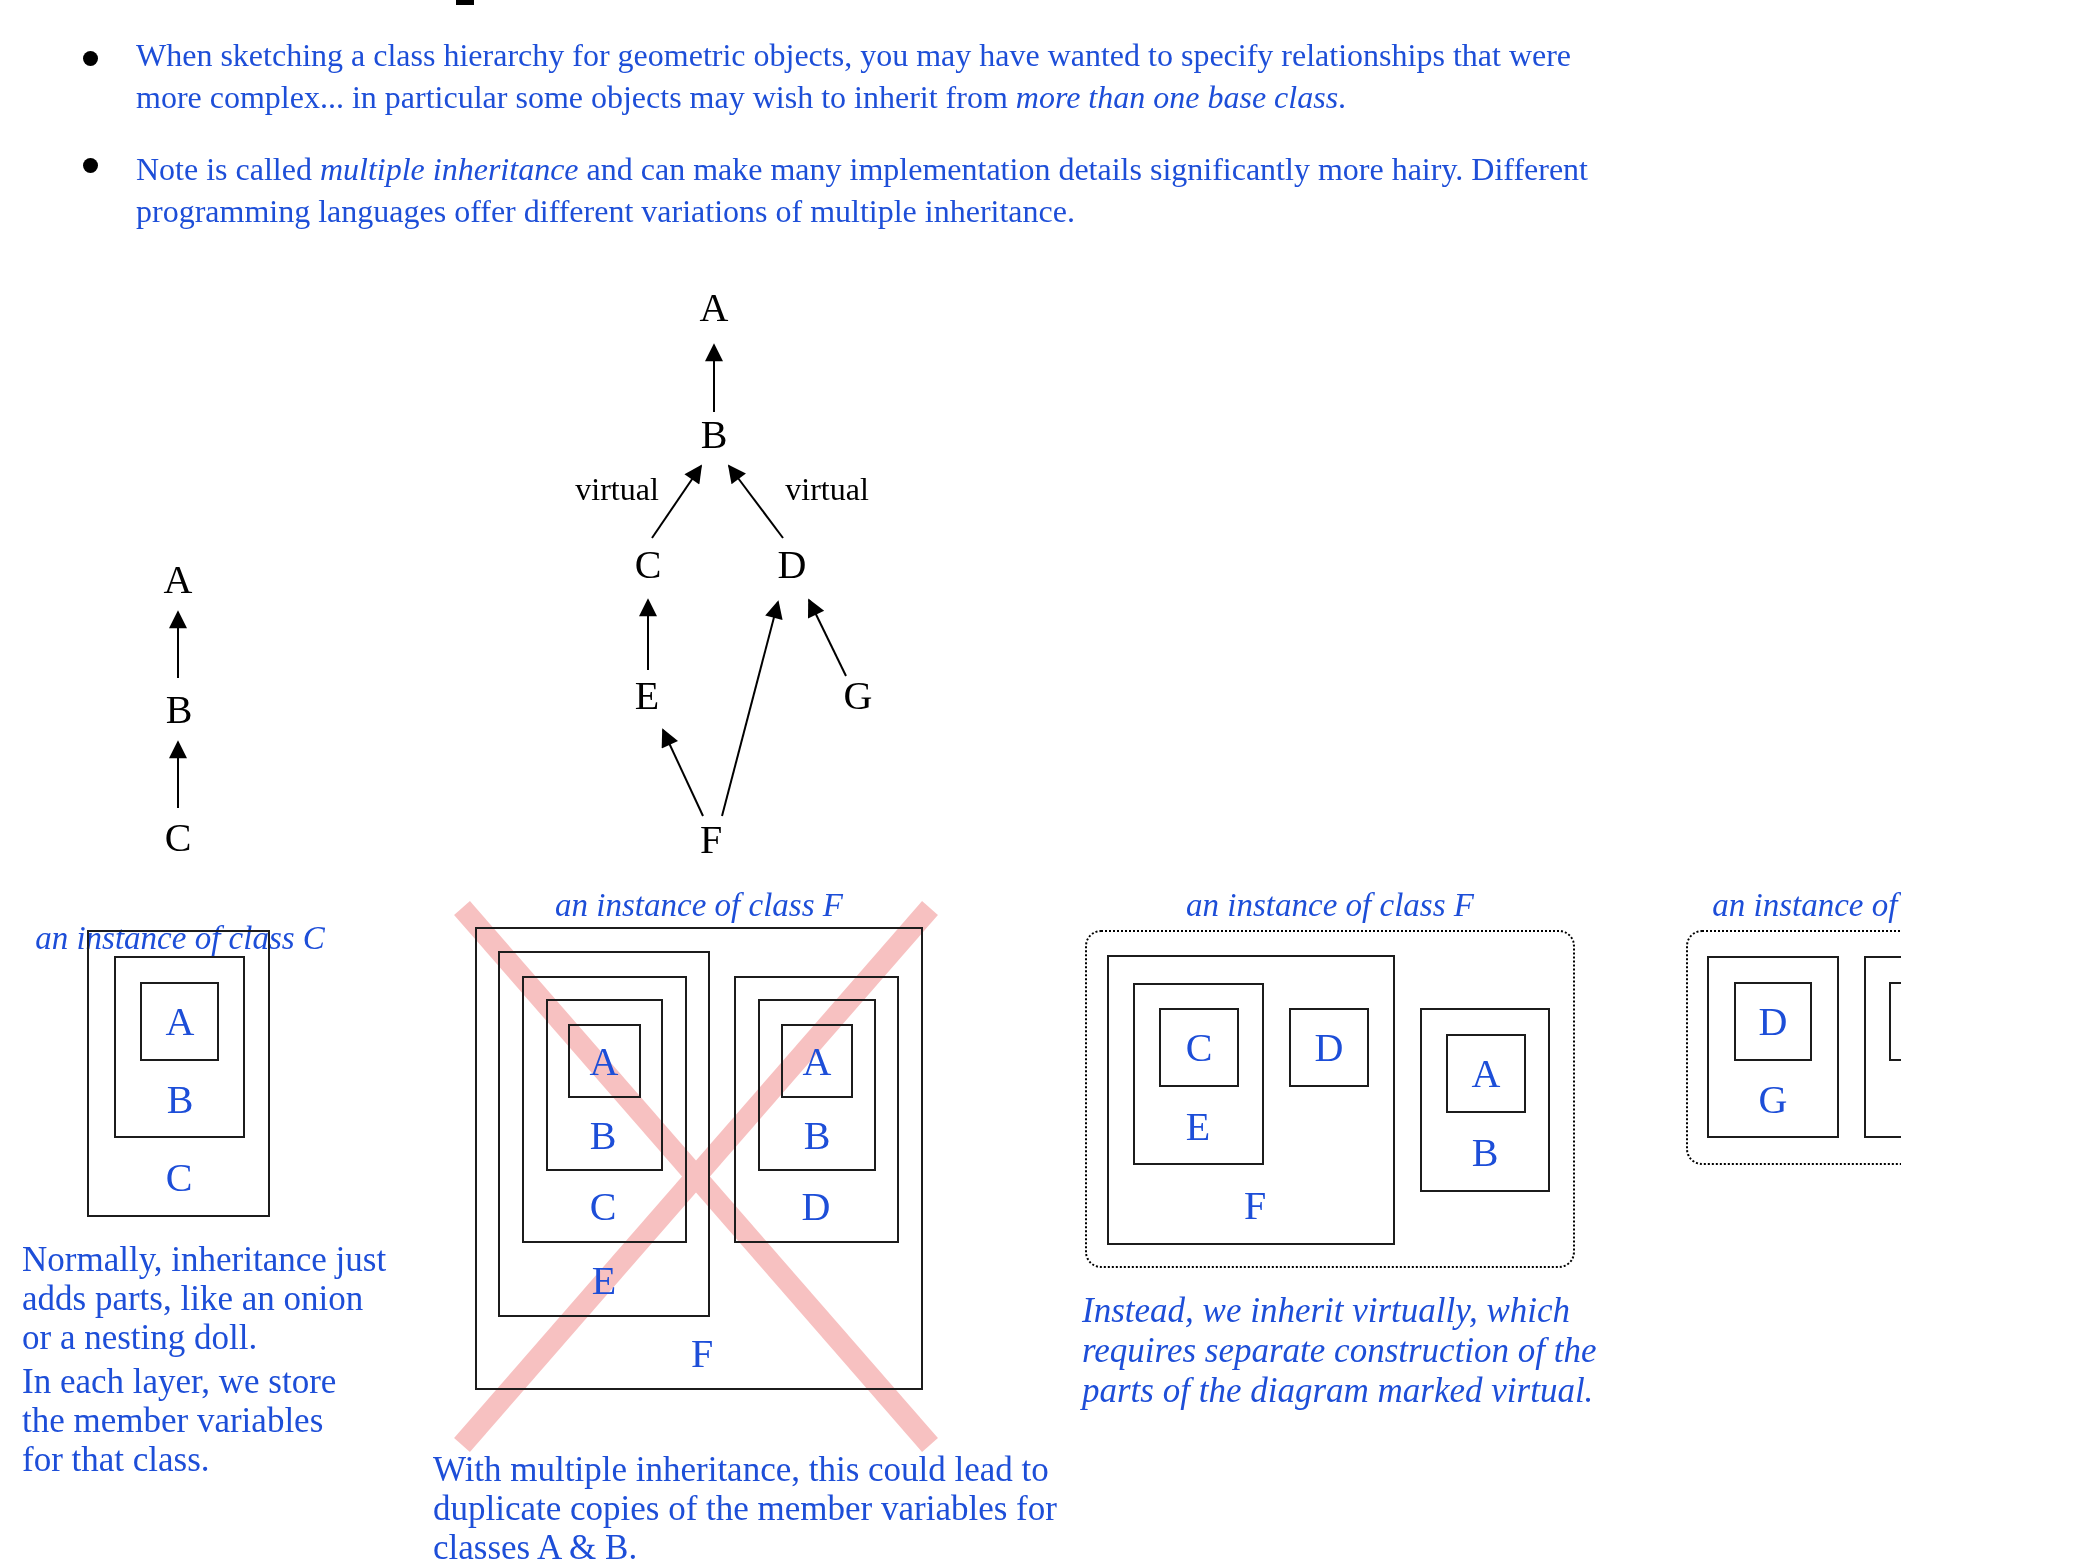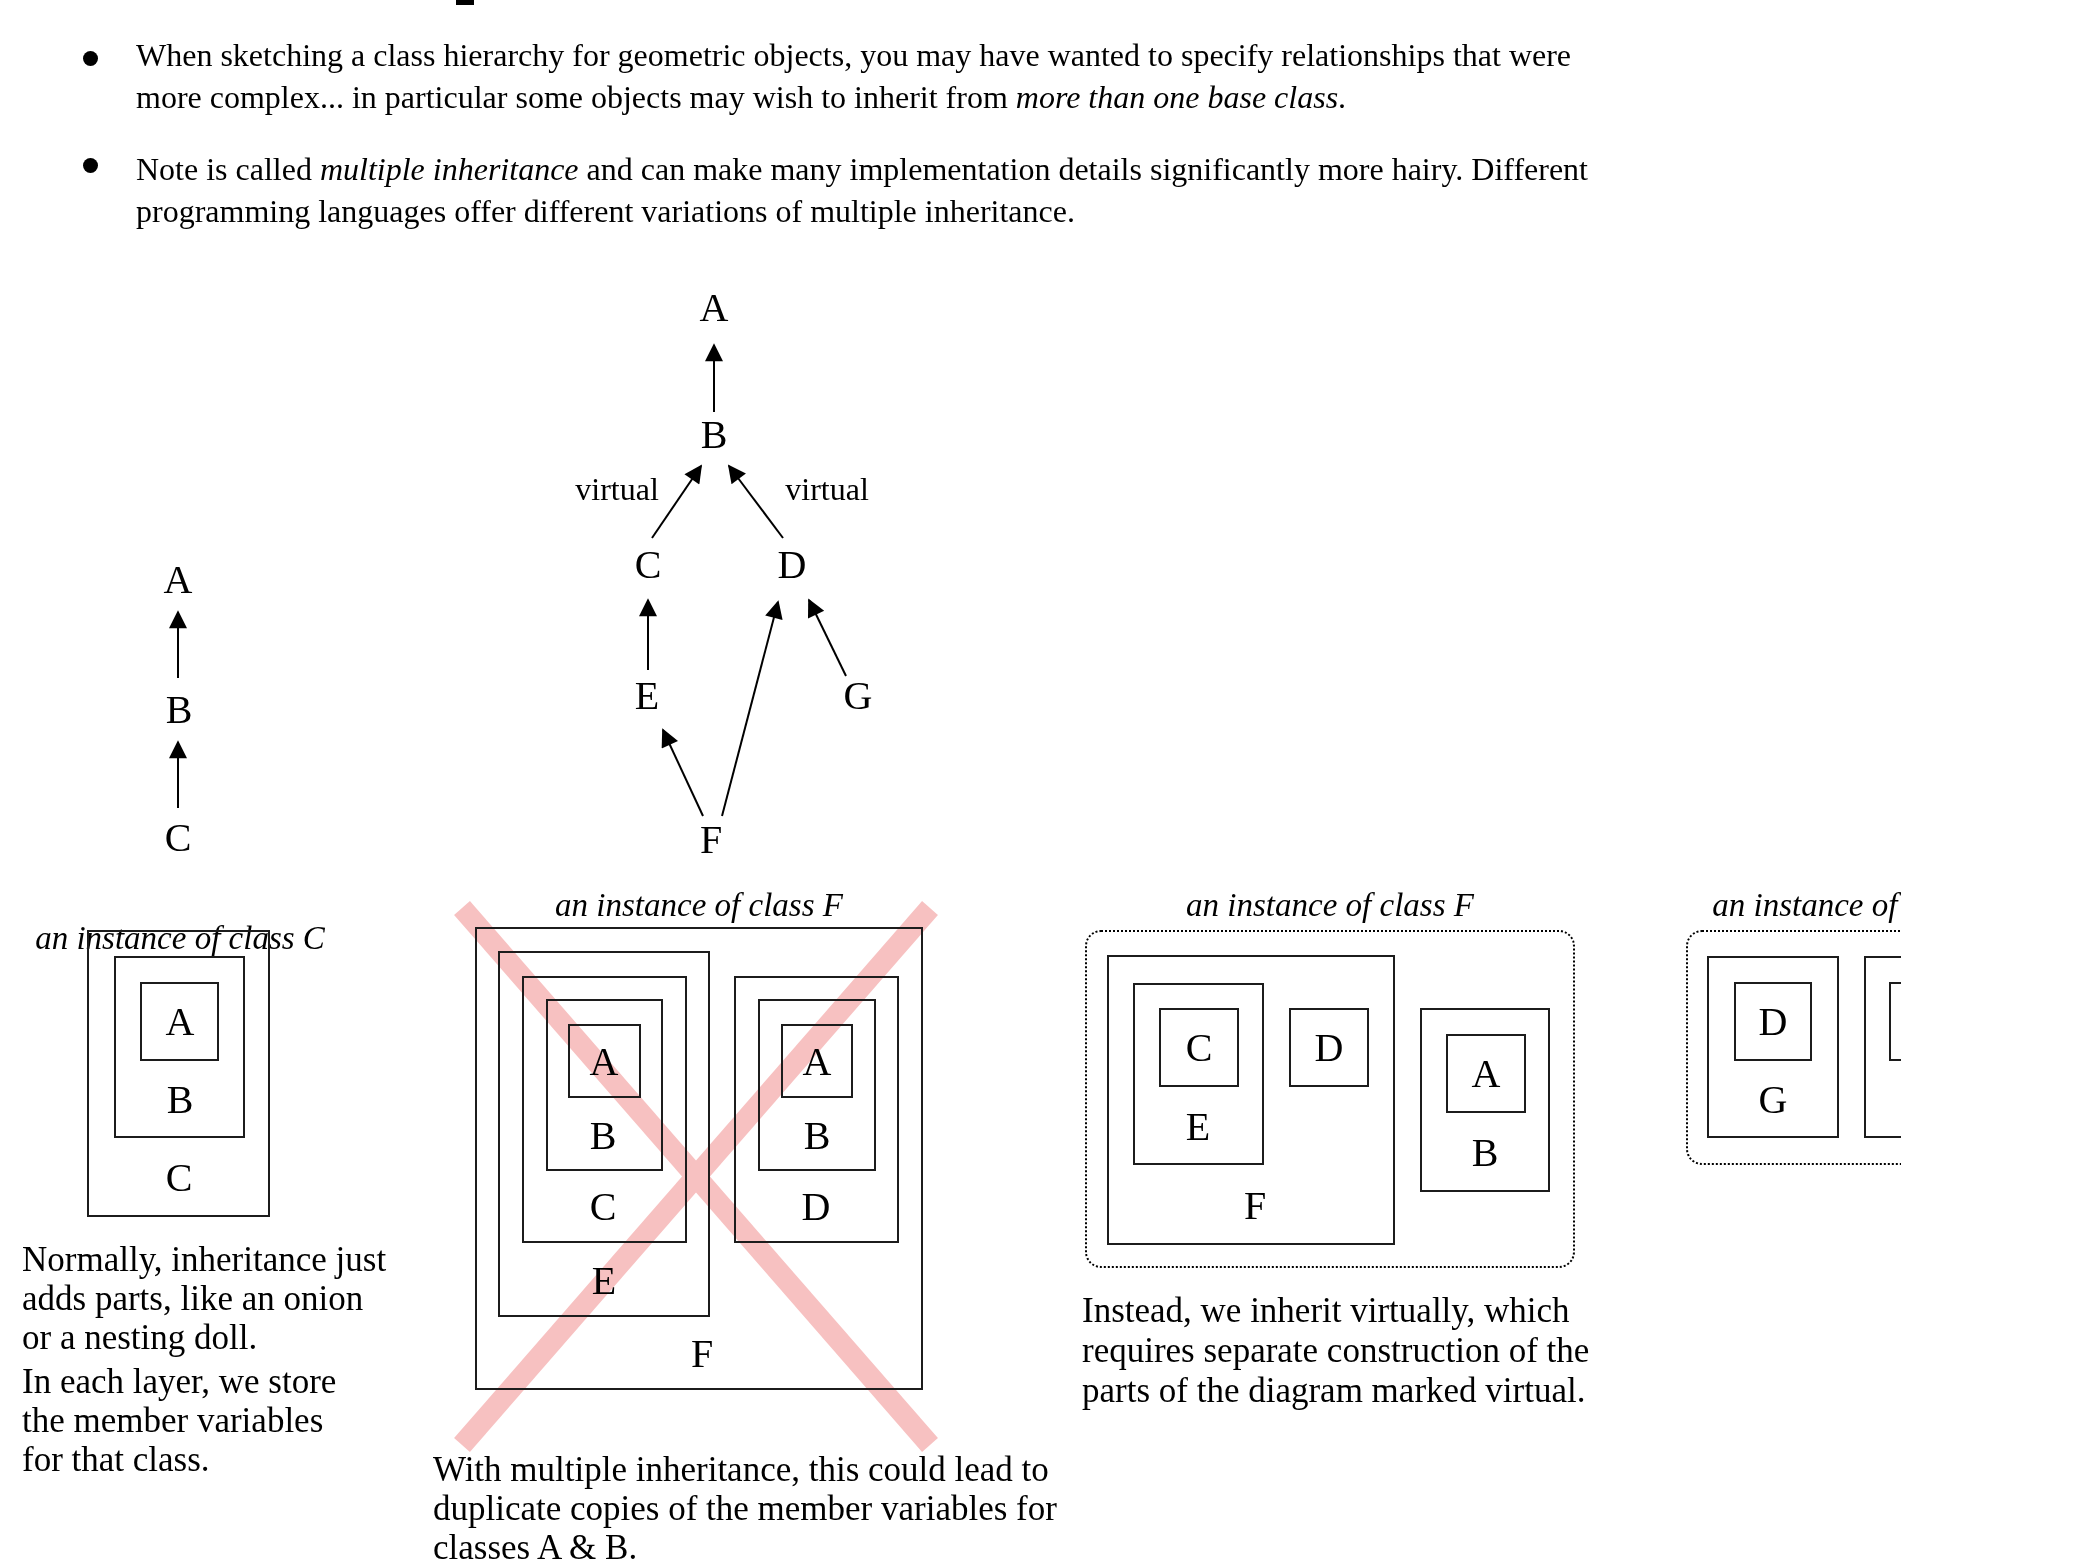--- a/index.html
+++ b/index.html
@@ -1,21 +1,21 @@
 <!DOCTYPE html>
 <html><head>
 <meta charset="utf-8">
 <style>
   html,body{margin:0;padding:0;background:#ffffff;}
   #page{
     position:relative;
     width:1901px;height:1562px;
     background:#ffffff;
     font-family:"Liberation Serif", serif;
-    color:#000000;
+    color:#1d4ed8;
     overflow:hidden;
   }
   .abs{position:absolute;}
   .bullet-dot{position:absolute;width:15px;height:15px;border-radius:50%;background:#000;}
   .bullet-text{position:absolute;left:136px;font-size:32px;line-height:42px;}
   .bl{display:block;white-space:nowrap;}
   .box{position:absolute;border:2px solid #1c1c1c;background:transparent;box-sizing:border-box;}
   .dottedbox{position:absolute;border:2.5px dotted #000;border-radius:16px;background:transparent;box-sizing:border-box;}
   .clabel{position:absolute;font-size:40px;transform:translate(-50%,-50%);white-space:nowrap;line-height:1;}
   .ititle{position:absolute;font-style:italic;font-size:33px;transform:translateX(-50%);white-space:nowrap;line-height:1;}
@@ -130,21 +130,21 @@
   <div class="box" style="left:1159px;top:1008px;width:80px;height:79px;"></div>
   <div class="box" style="left:1289px;top:1008px;width:80px;height:79px;"></div>
   <div class="box" style="left:1420px;top:1008px;width:130px;height:184px;"></div>
   <div class="box" style="left:1446px;top:1034px;width:80px;height:79px;"></div>
   <div class="clabel" style="left:1199px;top:1048px;">C</div>
   <div class="clabel" style="left:1198px;top:1127px;">E</div>
   <div class="clabel" style="left:1255px;top:1206px;">F</div>
   <div class="clabel" style="left:1329px;top:1048px;">D</div>
   <div class="clabel" style="left:1486px;top:1074px;">A</div>
   <div class="clabel" style="left:1485px;top:1153px;">B</div>
-  <div class="caption lh40" style="left:1082px;top:1291px;">Instead, we inherit virtually, which
+  <div class="caption lh40" style="left:1082px;top:1291px;font-style:italic;">Instead, we inherit virtually, which
 requires separate construction of the
 parts of the diagram marked virtual.</div>
 
   <div class="ititle" style="left:1858px;top:889px;">an instance of class G</div>
   <div class="dottedbox" style="left:1686px;top:930px;width:335px;height:235px;"></div>
   <div class="box" style="left:1707px;top:956px;width:132px;height:182px;"></div>
   <div class="box" style="left:1734px;top:982px;width:78px;height:79px;"></div>
   <div class="box" style="left:1864px;top:956px;width:131px;height:182px;"></div>
   <div class="box" style="left:1889px;top:982px;width:79px;height:79px;"></div>
   <div class="clabel" style="left:1773px;top:1022px;">D</div>

